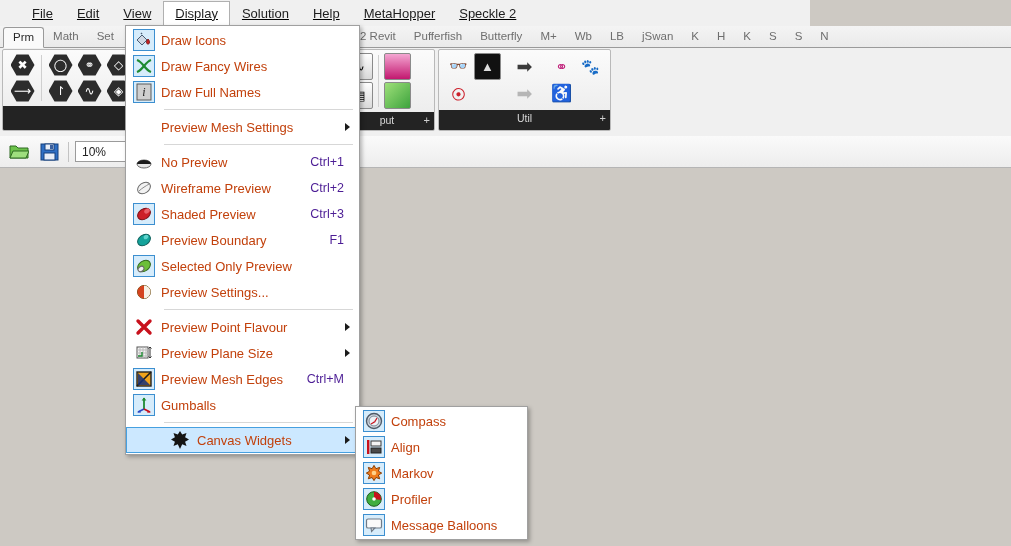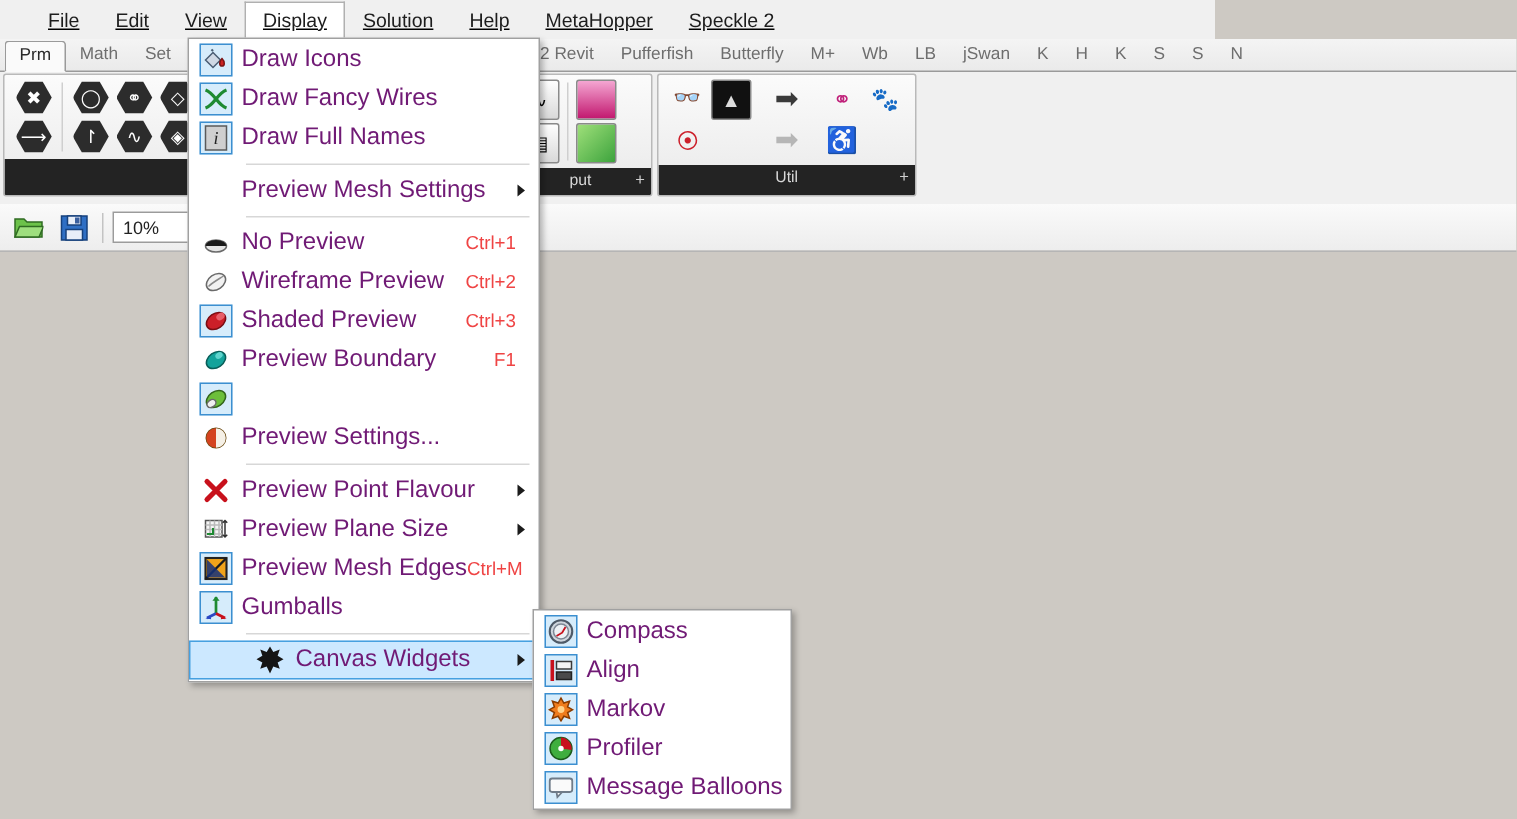--- a/index.html
+++ b/index.html
@@ -174,22 +174,22 @@
   .mrow.hl{
     background:#cce8ff;
     border:1px solid #46a0e0;
     padding-left:36px;
   }
   .mico{
     width:34px;min-width:34px;height:26px;
     display:flex;align-items:center;justify-content:center;
     font-size:14px;line-height:1;
   }
-  .mlabel{font-size:16px;color:#701a75;flex:1;white-space:nowrap;}
-  .mshort{font-size:12.5px;color:#ef4444;padding-right:14px;white-space:nowrap;}
+  .mlabel{font-size:13px;color:#c2410c;flex:1;white-space:nowrap;}
+  .mshort{font-size:12.5px;color:#4c1d95;padding-right:14px;white-space:nowrap;}
   .marrow{
     position:absolute;right:8px;top:50%;transform:translateY(-50%);
     width:0;height:0;border-left:5px solid #1b1b1b;
     border-top:4px solid transparent;border-bottom:4px solid transparent;
   }
   .msep{height:1px;background:#d7d7d7;margin:4px 6px 4px 38px;}
 
   
   .boxed{
     width:22px;height:22px;border:1px solid #3c8fd0;background:#d6ecfb;
@@ -481,20 +481,21 @@
       </div>
       <div class="mrow">
         <div class="mico">
           <div class="boxed">
             <svg width="18" height="18" viewBox="0 0 18 18">
               <ellipse cx="9" cy="9" rx="7" ry="5" fill="#6cbf3a" stroke="#33661c" transform="rotate(-35 9 9)"></ellipse>
               <ellipse cx="6" cy="12" rx="3.2" ry="2.4" fill="#f0f0f0" stroke="#6a6a6a" transform="rotate(-35 6 12)"></ellipse>
             </svg>
           </div>
         </div>
+        <div class="mlabel">Selected Only Preview</div>
       </div>
       <div class="mrow">
         <div class="mico">
           <svg width="18" height="18" viewBox="0 0 18 18">
             <circle cx="9" cy="9" r="6.5" fill="#f2a93b" stroke="#6a4a12"></circle>
             <path d="M9 2.5a6.5 6.5 0 000 13z" fill="#d4431f"></path>
             <path d="M9 2.5a6.5 6.5 0 010 13z" fill="#f5f0e6"></path>
           </svg>
         </div>
         <div class="mlabel">Preview Settings...</div>

